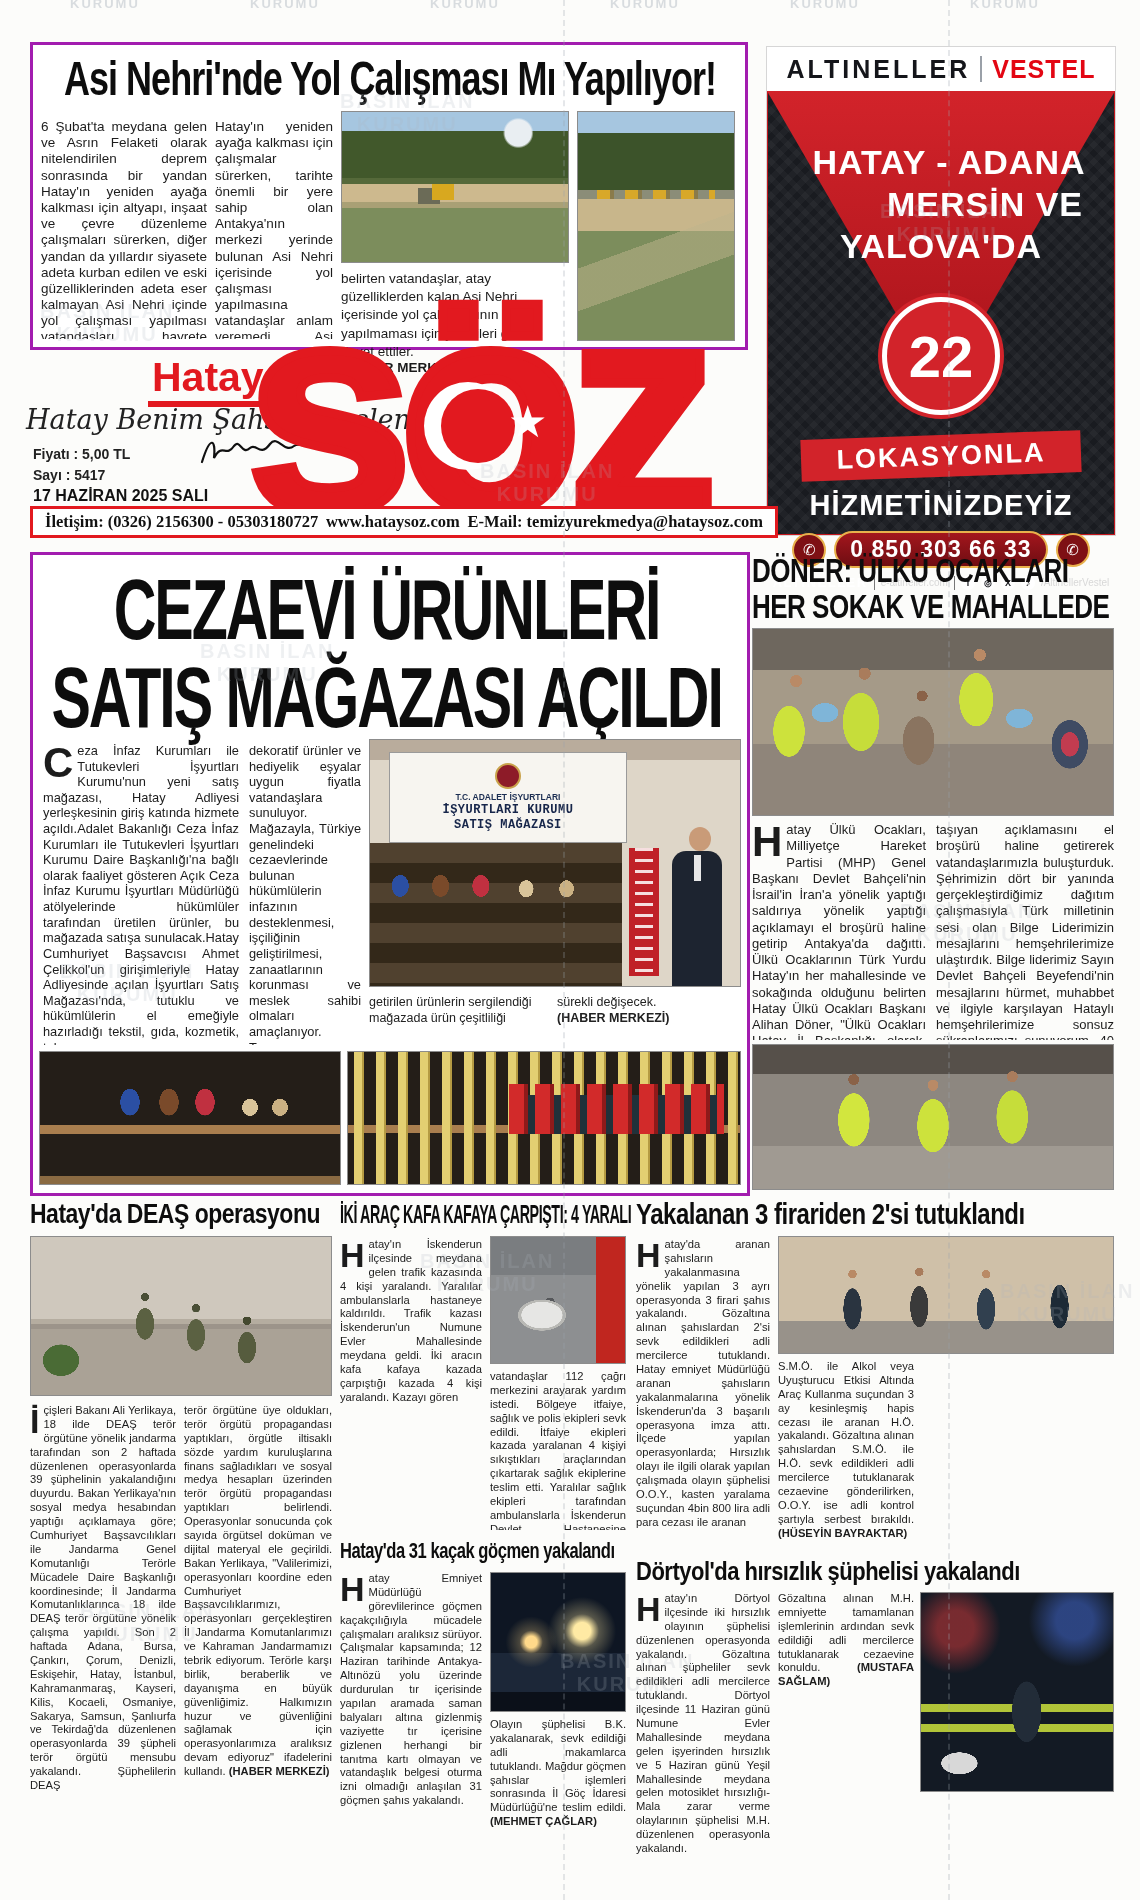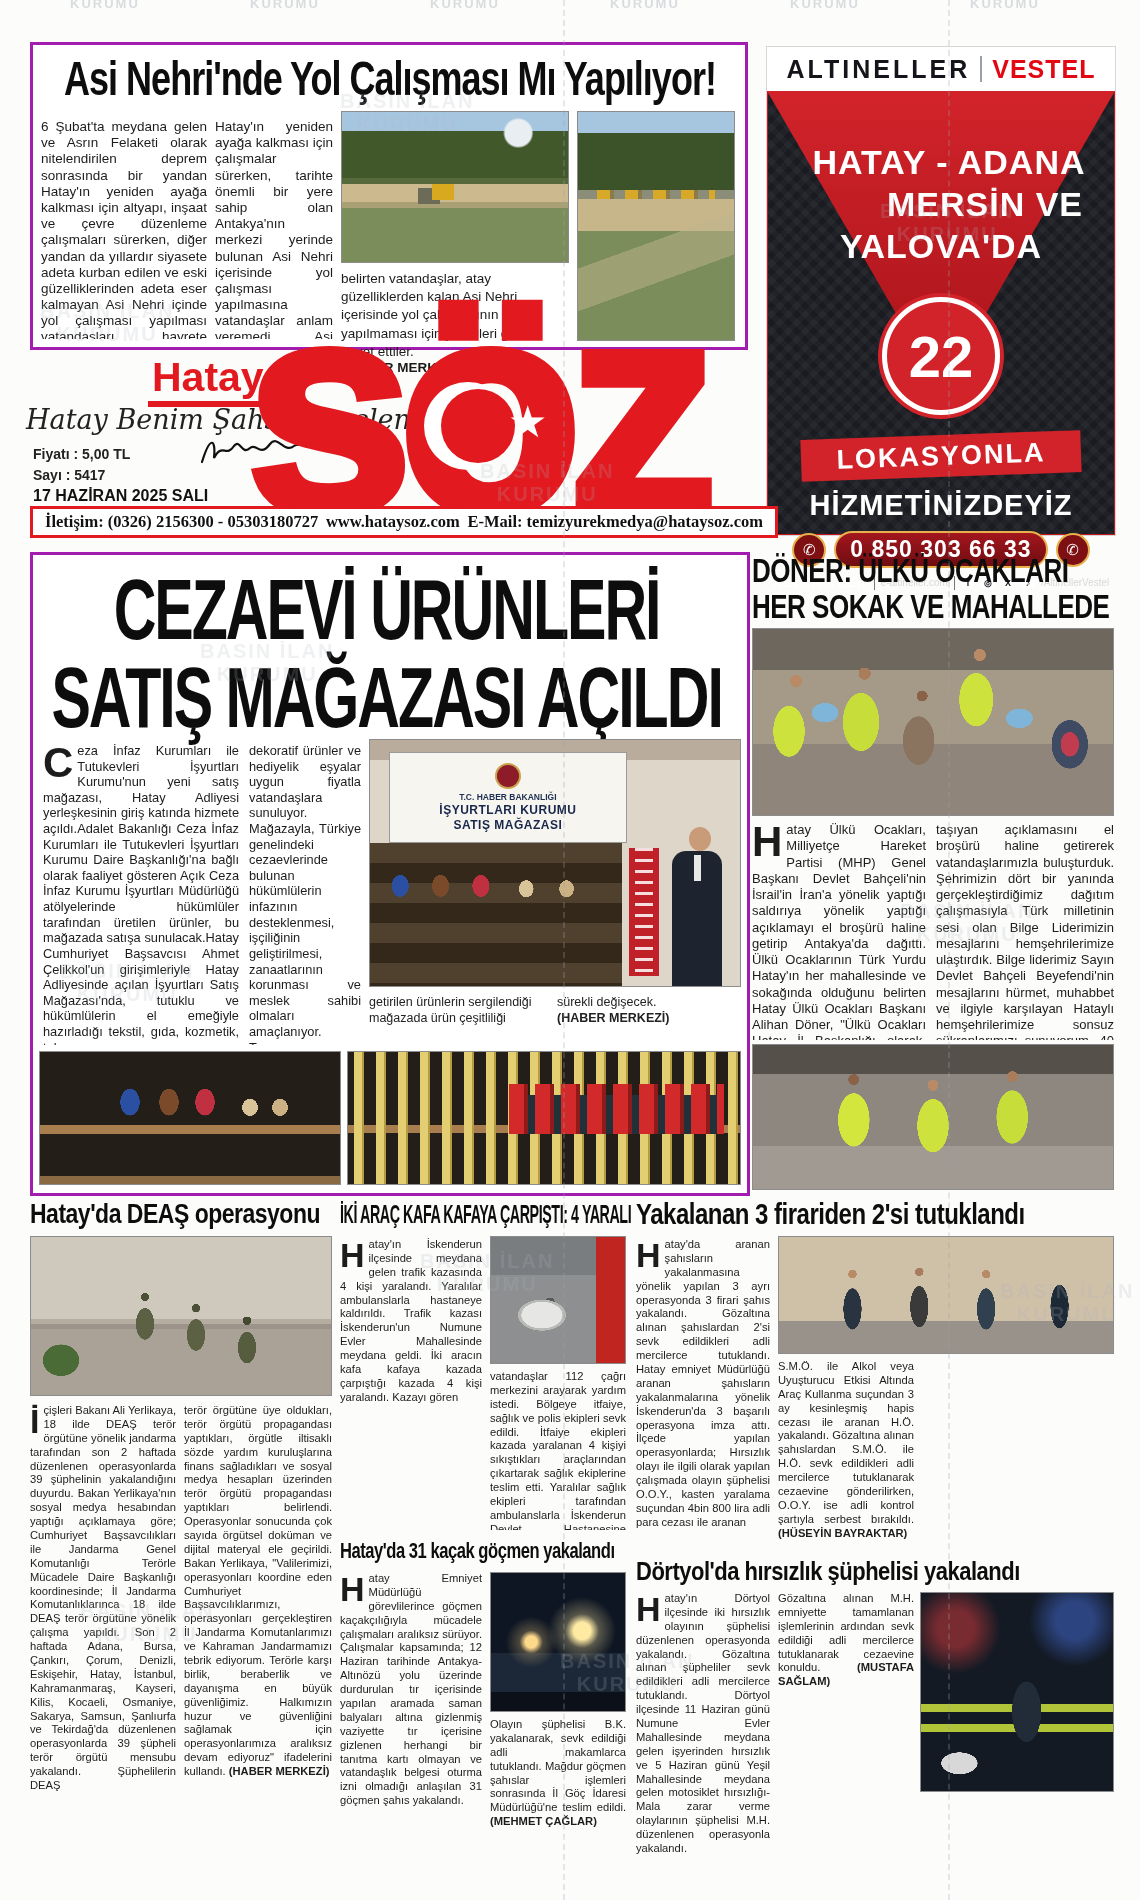--- a/index.html
+++ b/index.html
@@ -57,21 +57,21 @@
       radial-gradient(ellipse 14px 18px at 12% 30%,#2b4fa3 0 60%,transparent 61%),
       radial-gradient(ellipse 14px 18px at 28% 30%,#7a4a2a 0 60%,transparent 61%),
       radial-gradient(ellipse 14px 18px at 44% 30%,#c03040 0 60%,transparent 61%),
       radial-gradient(ellipse 12px 14px at 62% 32%,#d9c49a 0 60%,transparent 61%),
       radial-gradient(ellipse 12px 14px at 78% 32%,#cbb183 0 60%,transparent 61%),
       repeating-linear-gradient(180deg,#50412f 0 20px,#332819 20px 40px);}
   .store-sign{position:absolute;left:5%;top:5%;width:64%;height:36%;background:#f7f5f0;border:1px solid #9a9a9a;
     display:flex;flex-direction:column;align-items:center;justify-content:center;gap:1px;}
   .store-sign .lg{width:22px;height:22px;border-radius:50%;background:#8d1b28;border:2px solid #c9a24b;margin-bottom:2px;}
   .store-sign .l1{font-size:8.5px;font-weight:bold;color:#1c2e52;}
-  .store-sign .l2,.store-sign .l3{font-size:12px;font-weight:bold;color:#17264a;letter-spacing:.5px;}
+  .store-sign .l2,.store-sign .l3{font-size:12px;font-weight:bold;color:#17264a;letter-spacing:.5px;font-family:Liberation Mono, monospace;}
   .store-decal{position:absolute;left:70%;top:44%;width:8%;height:52%;background:#c02128;
     background-image:repeating-linear-gradient(180deg,rgba(255,255,255,.85) 0 3px,transparent 3px 11px);background-size:60% 100%;background-position:center;background-repeat:no-repeat;}
   .man-body{position:absolute;right:5%;bottom:0;width:50px;height:55%;background:#1d2430;border-radius:14px 14px 0 0;}
   .man-body::before{content:"";position:absolute;left:17px;top:-24px;width:22px;height:24px;border-radius:50%;background:#c99b78;}
   .man-body::after{content:"";position:absolute;left:22px;top:4px;width:7px;height:26px;background:#e8e8e8;}
   .ph-shelf1{background:
     radial-gradient(ellipse 16px 22px at 30% 38%,#2b4fa3 0 60%,transparent 61%),
     radial-gradient(ellipse 16px 22px at 43% 38%,#7a4a2a 0 60%,transparent 61%),
     radial-gradient(ellipse 16px 22px at 55% 38%,#c03040 0 60%,transparent 61%),
     radial-gradient(ellipse 13px 14px at 70% 42%,#d9c49a 0 60%,transparent 61%),
@@ -301,21 +301,21 @@
       <span class="stretch">SATIŞ MAĞAZASI AÇILDI</span>
     </div>
     <div class="abs colTxt maincol" style="left:10px;top:188px;width:196px;height:302px;overflow:hidden">
       <span class="dcap">C</span><span>eza İnfaz Kurumları ile Tutukevleri İşyurtları Kurumu'nun yeni satış mağazası, Hatay Adliyesi yerleşkesinin giriş katında hizmete açıldı.Adalet Bakanlığı Ceza İnfaz Kurumları ile Tutukevleri İşyurtları Kurumu Daire Başkanlığı'na bağlı olarak faaliyet gösteren Açık Ceza İnfaz Kurumu İşyurtları Müdürlüğü atölyelerinde hükümlüler tarafından üretilen ürünler, bu mağazada satışa sunulacak.Hatay Cumhuriyet Başsavcısı Ahmet Çelikkol'un girişimleriyle Hatay Adliyesinde açılan İşyurtları Satış Mağazası'nda, tutuklu ve hükümlülerin el emeğiyle hazırladığı tekstil, gıda, kozmetik, takı,</span>
     </div>
     <div class="abs colTxt maincol" style="left:216px;top:188px;width:112px;height:302px;overflow:hidden">dekoratif ürünler ve hediyelik eşyalar uygun fiyatla vatandaşlara sunuluyor. Mağazayla, Türkiye genelindeki cezaevlerinde bulunan hükümlülerin infazının desteklenmesi, işçiliğinin geliştirilmesi, zanaatlarının korunması ve meslek sahibi olmaları amaçlanıyor. Tamamı cezaevinde üretilen ürünlerden oluşan mağazada et ve süt ürünlerinden ayakkabıya, parfüm ve kolonyadan süs eşyasına çok sayıda ürün bulunuyor. Mağazada uygun fiyata satılan ürünlerle hükümlüler, üretim aşamasında beslenmeleri günlük yevmiye üzerinden kazanç sağlıyor. 81 ildeki 100'den fazla cezaevinden</div>
     <div class="abs photo ph-store" style="left:336px;top:184px;width:372px;height:248px;position:absolute">
       <div class="store-shelves"></div>
       <div class="store-sign">
         <div class="lg"></div>
-        <div class="l1">T.C. HABER BAKANLIĞI</div>
+        <div class="l1">T.C. ADALET İŞYURTLARI</div>
         <div class="l2">İŞYURTLARI KURUMU</div>
         <div class="l3">SATIŞ MAĞAZASI</div>
       </div>
       <div class="store-decal"></div>
       <div class="man-body"></div>
     </div>
     <div class="abs capcell" style="left:336px;top:440px;width:178px">getirilen ürünlerin sergilendiği mağazada ürün çeşitliliği</div>
     <div class="abs capcell" style="left:524px;top:440px;width:184px">
       <span>sürekli değişecek.</span>
       <div class="byline">(HABER MERKEZİ)</div>

